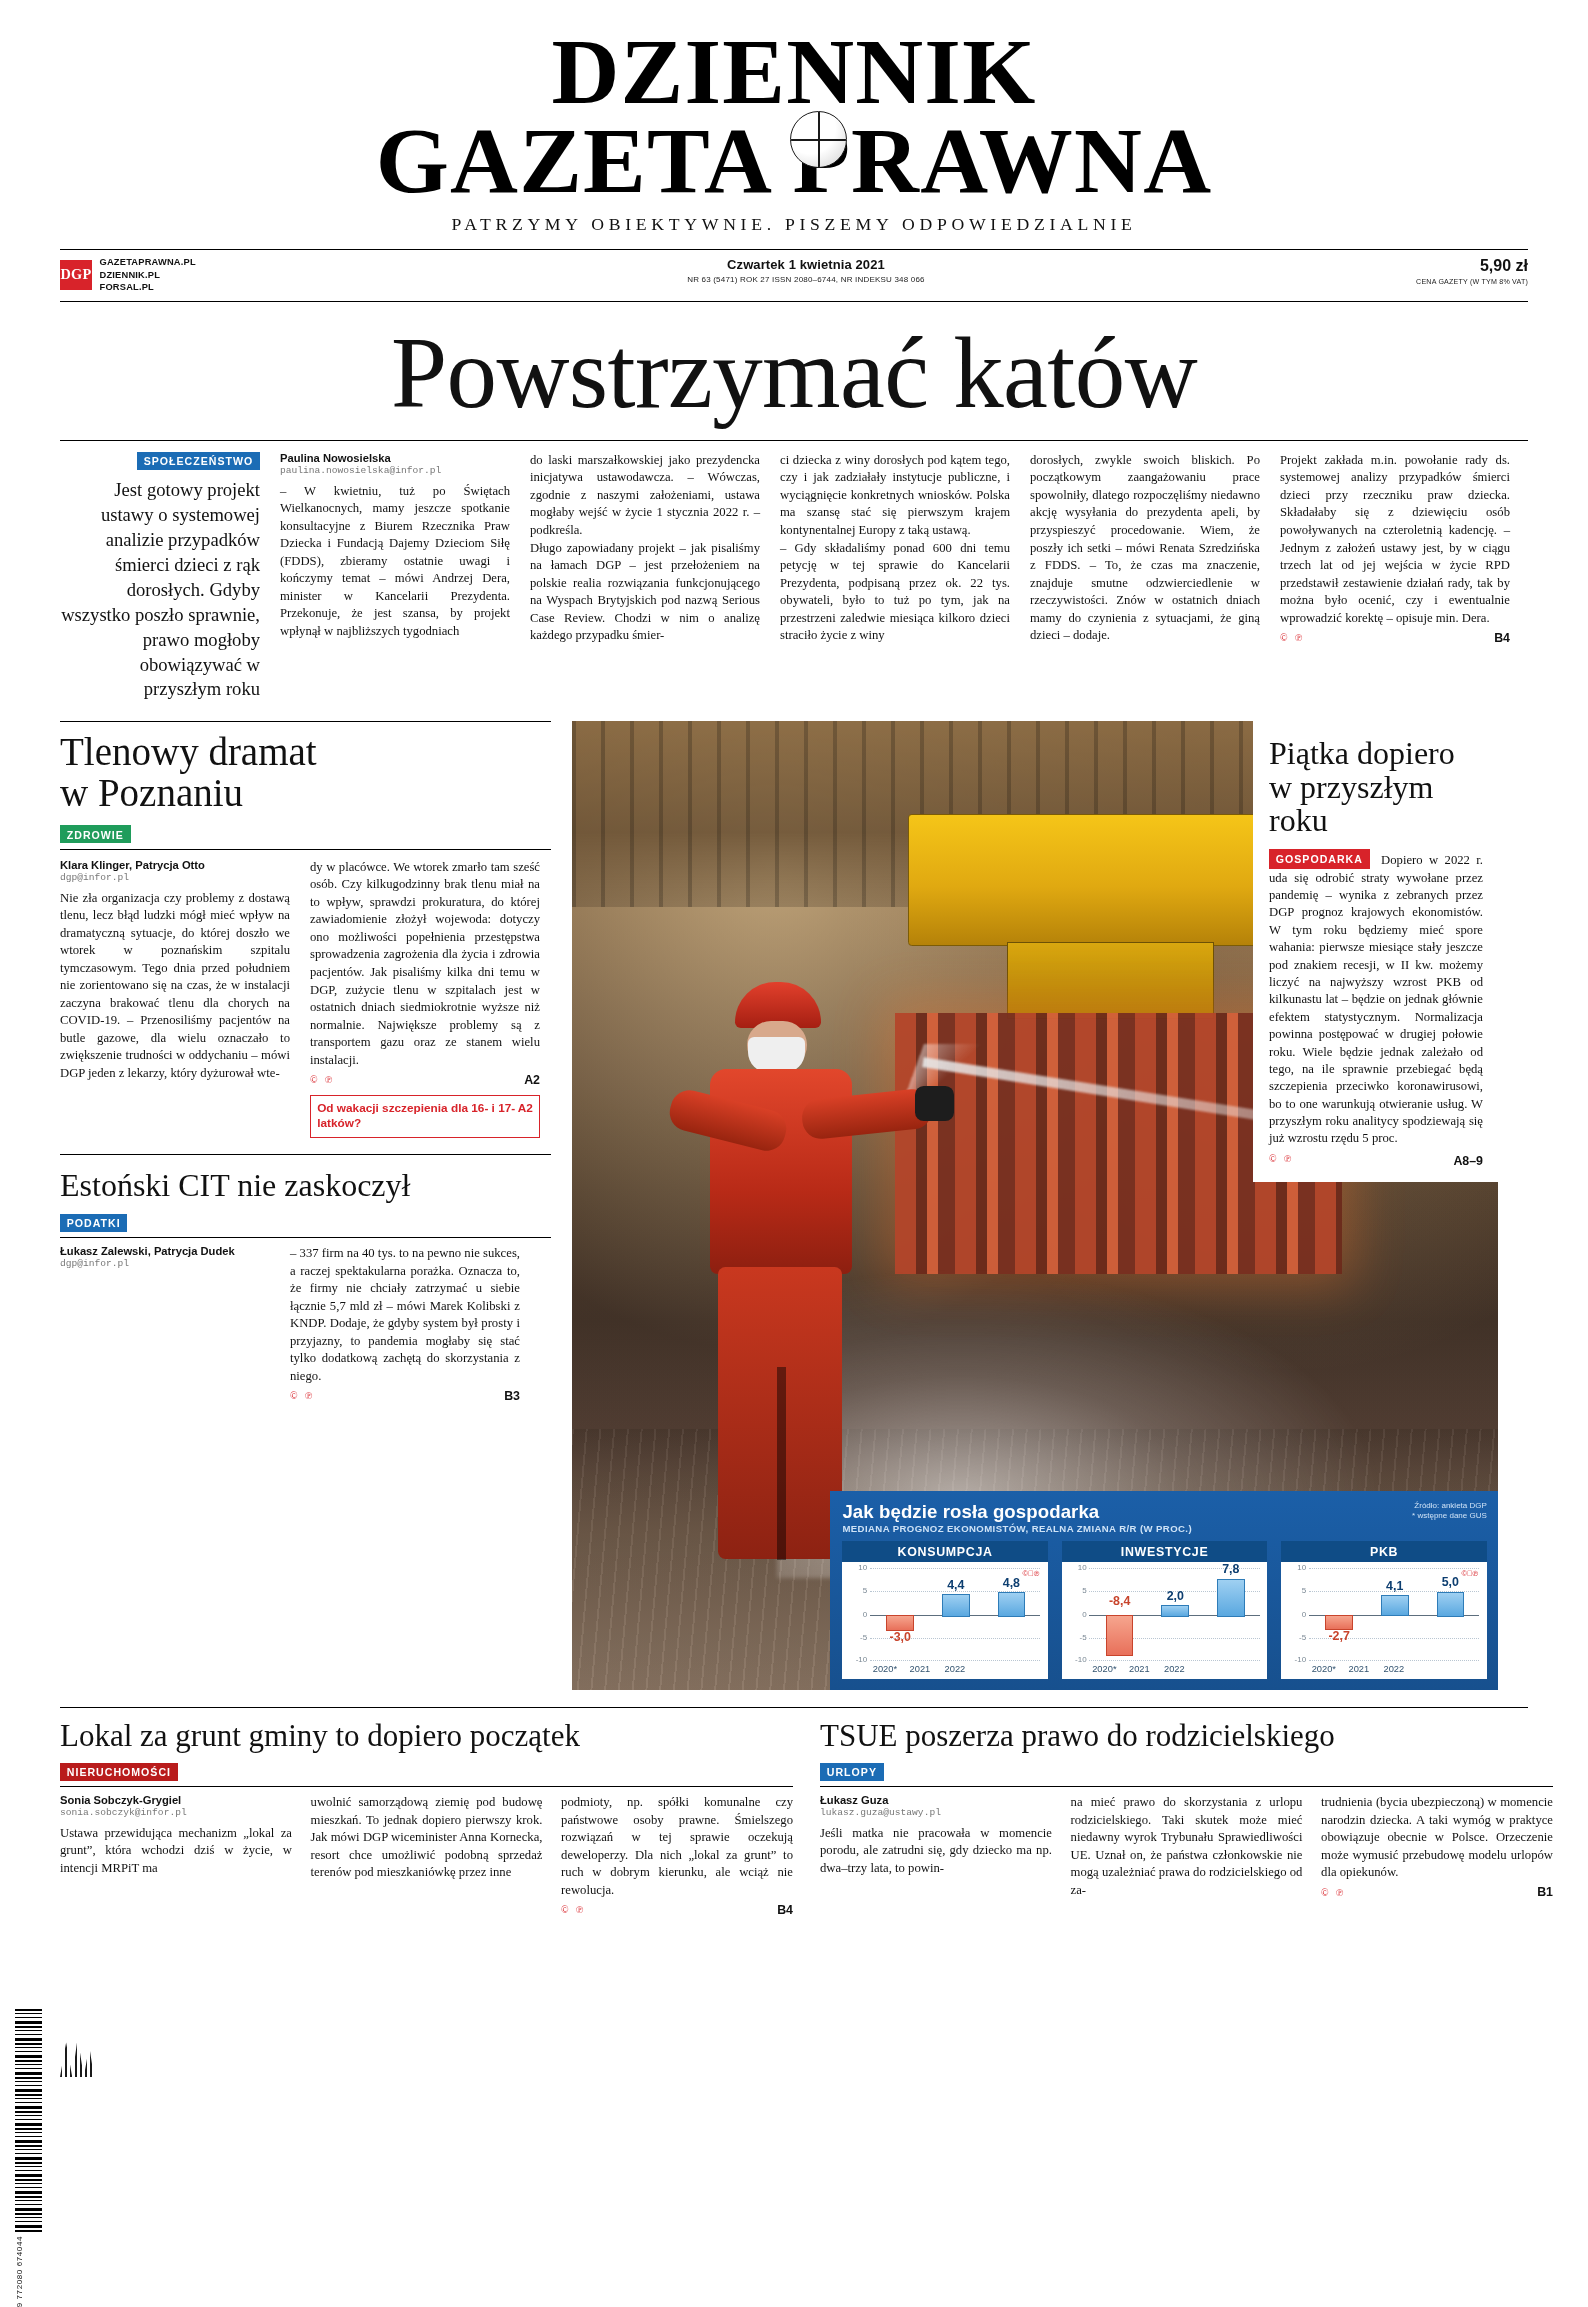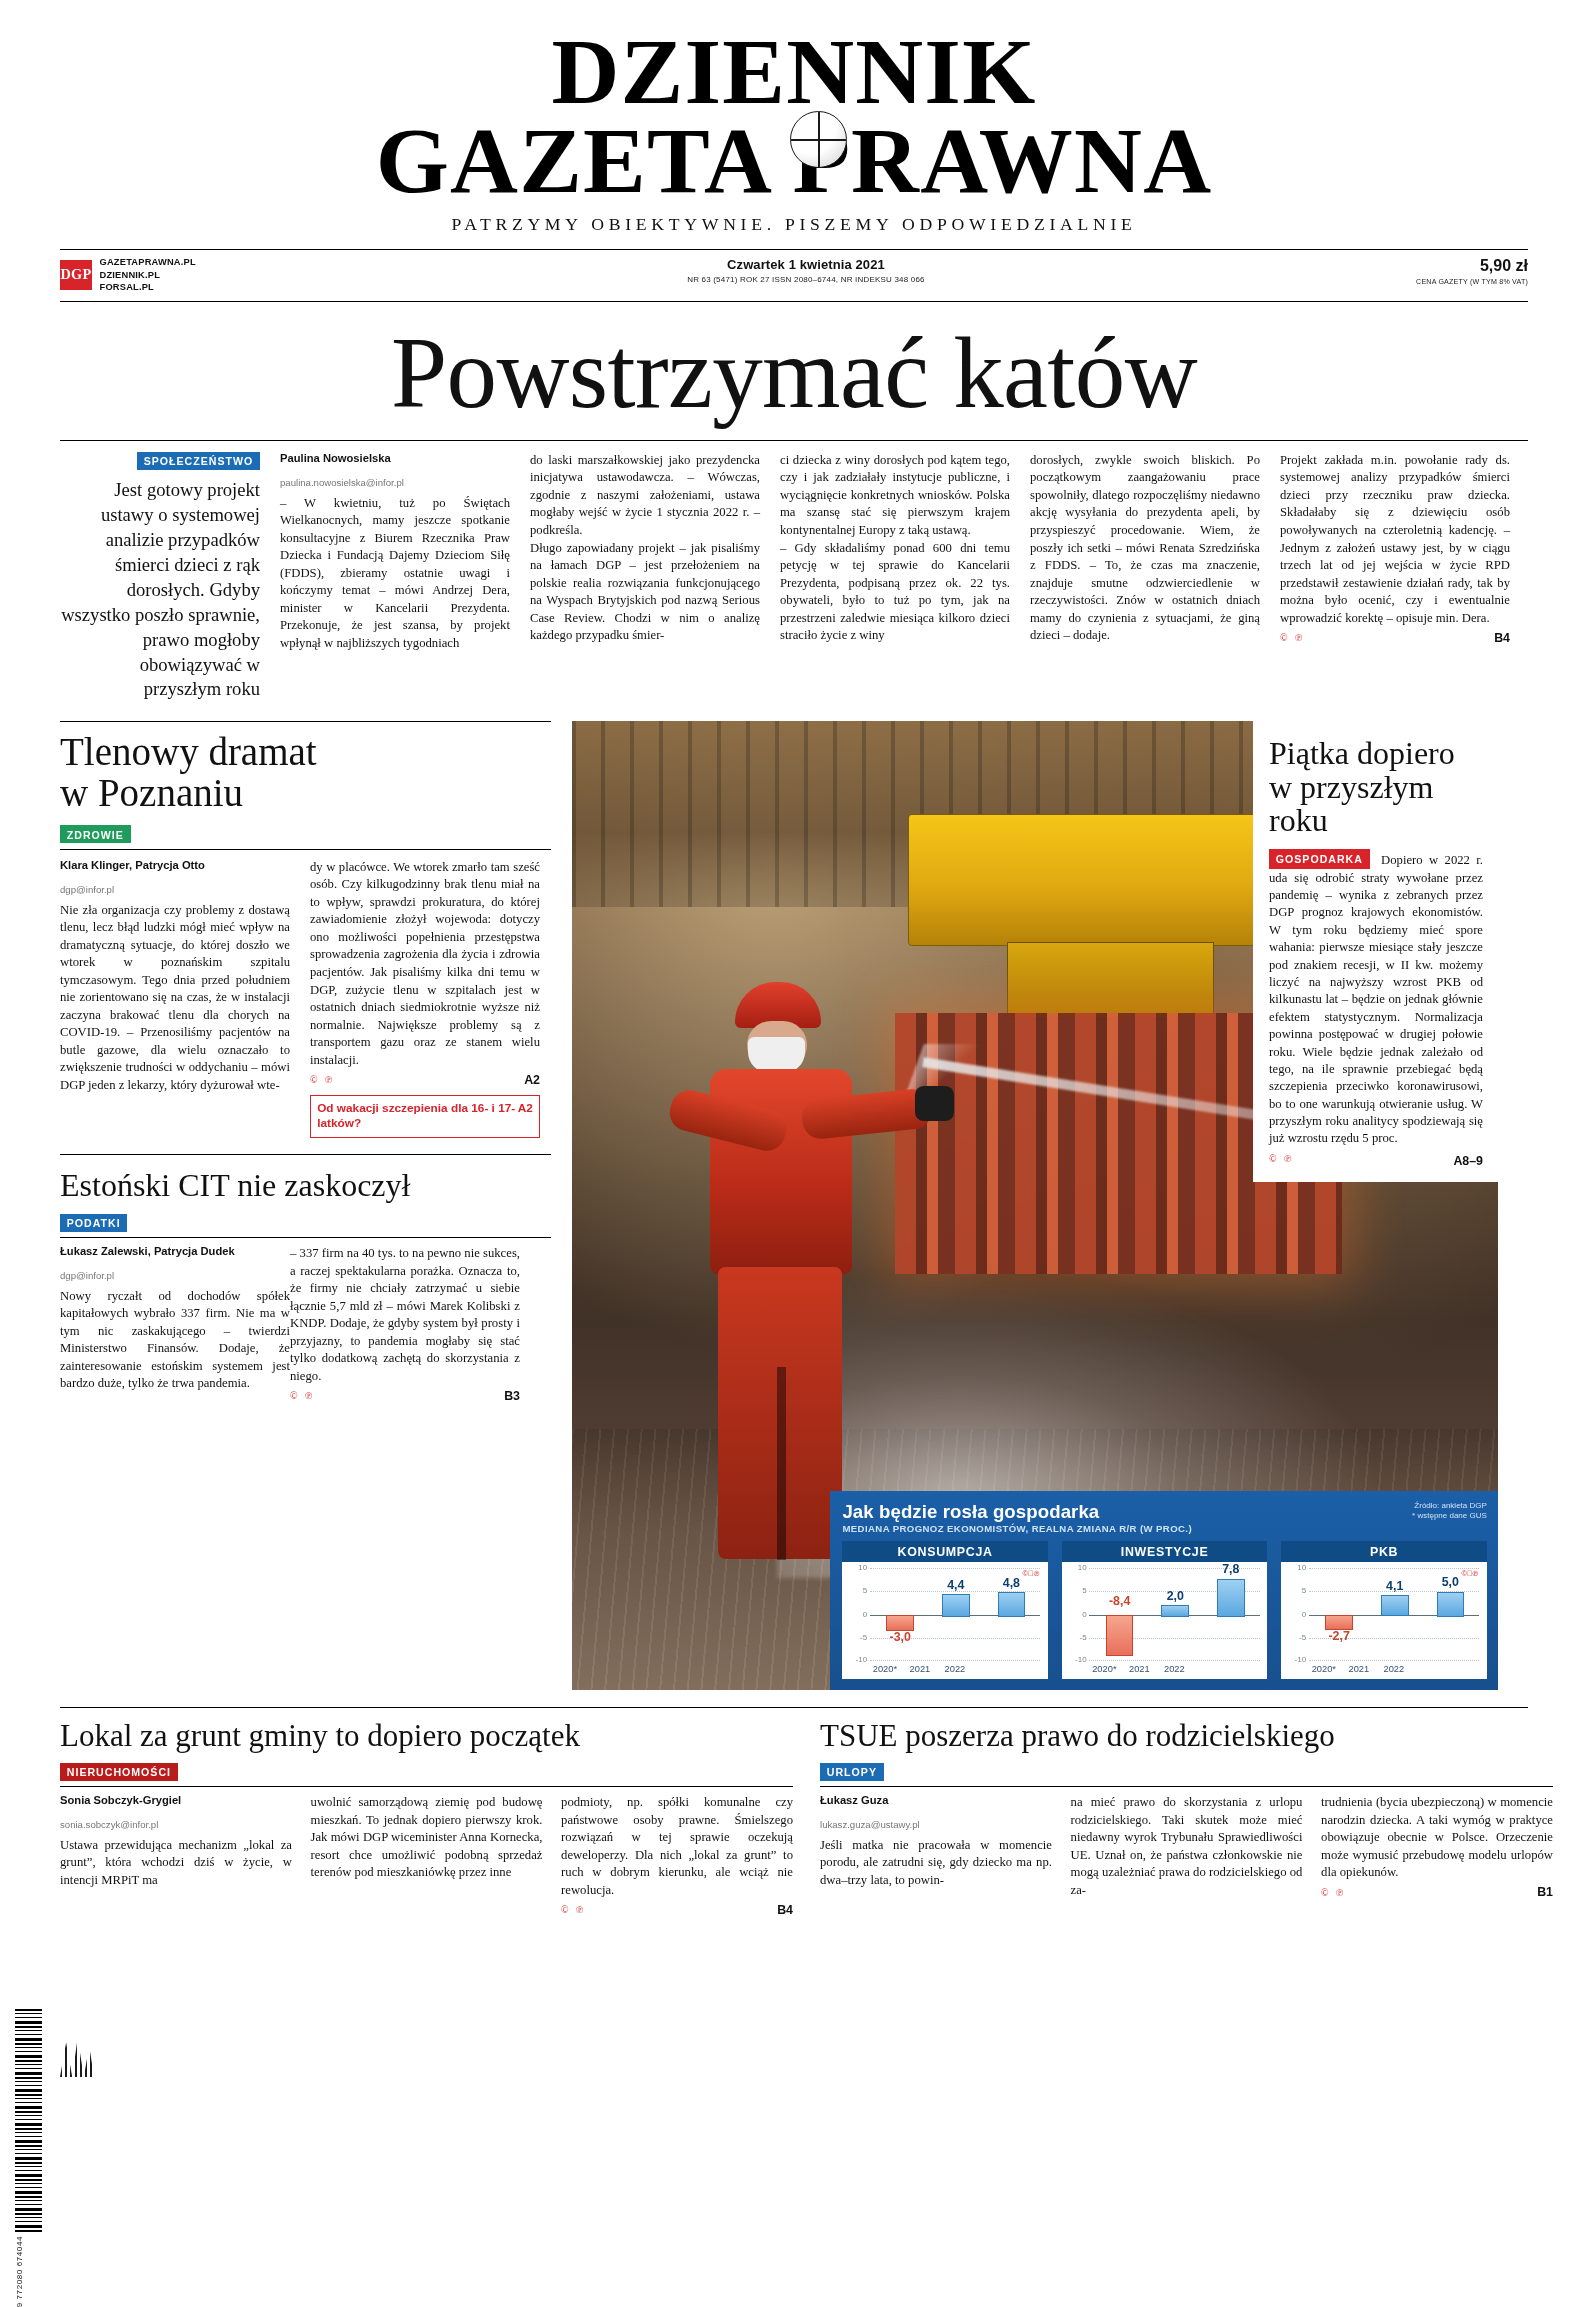--- a/index.html
+++ b/index.html
@@ -171,24 +171,24 @@
     margin-top: 8.7px;
     font-family: "Liberation Serif", serif;
   }
   .byline {
     font-family: "Liberation Sans", sans-serif;
     font-weight: 700;
     font-size: 11.2px;
     color: #111;
   }
   .byline-mail {
-    font-family: Liberation Sans, sans-serif;
+    font-family: Liberation Mono, monospace;
     font-size: 9.6px;
     color: #777;
-    margin-top: 13px;
+    margin-top: 1px;
     margin-bottom: 6.8px;
   }
   .body-col p {
     margin: 0;
     font-size: 12.7px;
     line-height: 1.38;
     text-align: justify;
     font-family: "Liberation Serif", serif;
     hyphens: auto;
   }
@@ -713,21 +713,20 @@
 
       <div class="estonski">
         <h2>Estoński CIT nie zaskoczył</h2>
         <div style="margin-bottom:5px;">
           <span class="kicker blue2">PODATKI</span>
         </div>
         <div class="est-cols">
           <div>
             <div class="byline">Łukasz Zalewski, Patrycja Dudek</div>
             <div class="byline-mail">dgp@infor.pl</div>
-            <p>Nowy ryczałt od dochodów spółek kapitałowych wybrało 337 firm. Nie ma w tym nic zaskakującego – twierdzi Ministerstwo Finansów. Dodaje, że zainteresowanie estońskim systemem jest bardzo duże, tylko że trwa pandemia.</p>
           </div>
           <div>
             <p>– 337 firm na 40 tys. to na pewno nie sukces, a raczej spektakularna porażka. Oznacza to, że firmy nie chciały zatrzymać u siebie łącznie 5,7 mld zł – mówi Marek Kolibski z KNDP. Dodaje, że gdyby system był prosty i przyjazny, to pandemia mogłaby się stać tylko dodatkową zachętą do skorzystania z niego.</p>
             <div style="margin-top:3.7px;">
               <span class="sect">B3</span>
               <span class="cp">©⃝℗</span>
             </div>
           </div>
         </div>
       </div>

